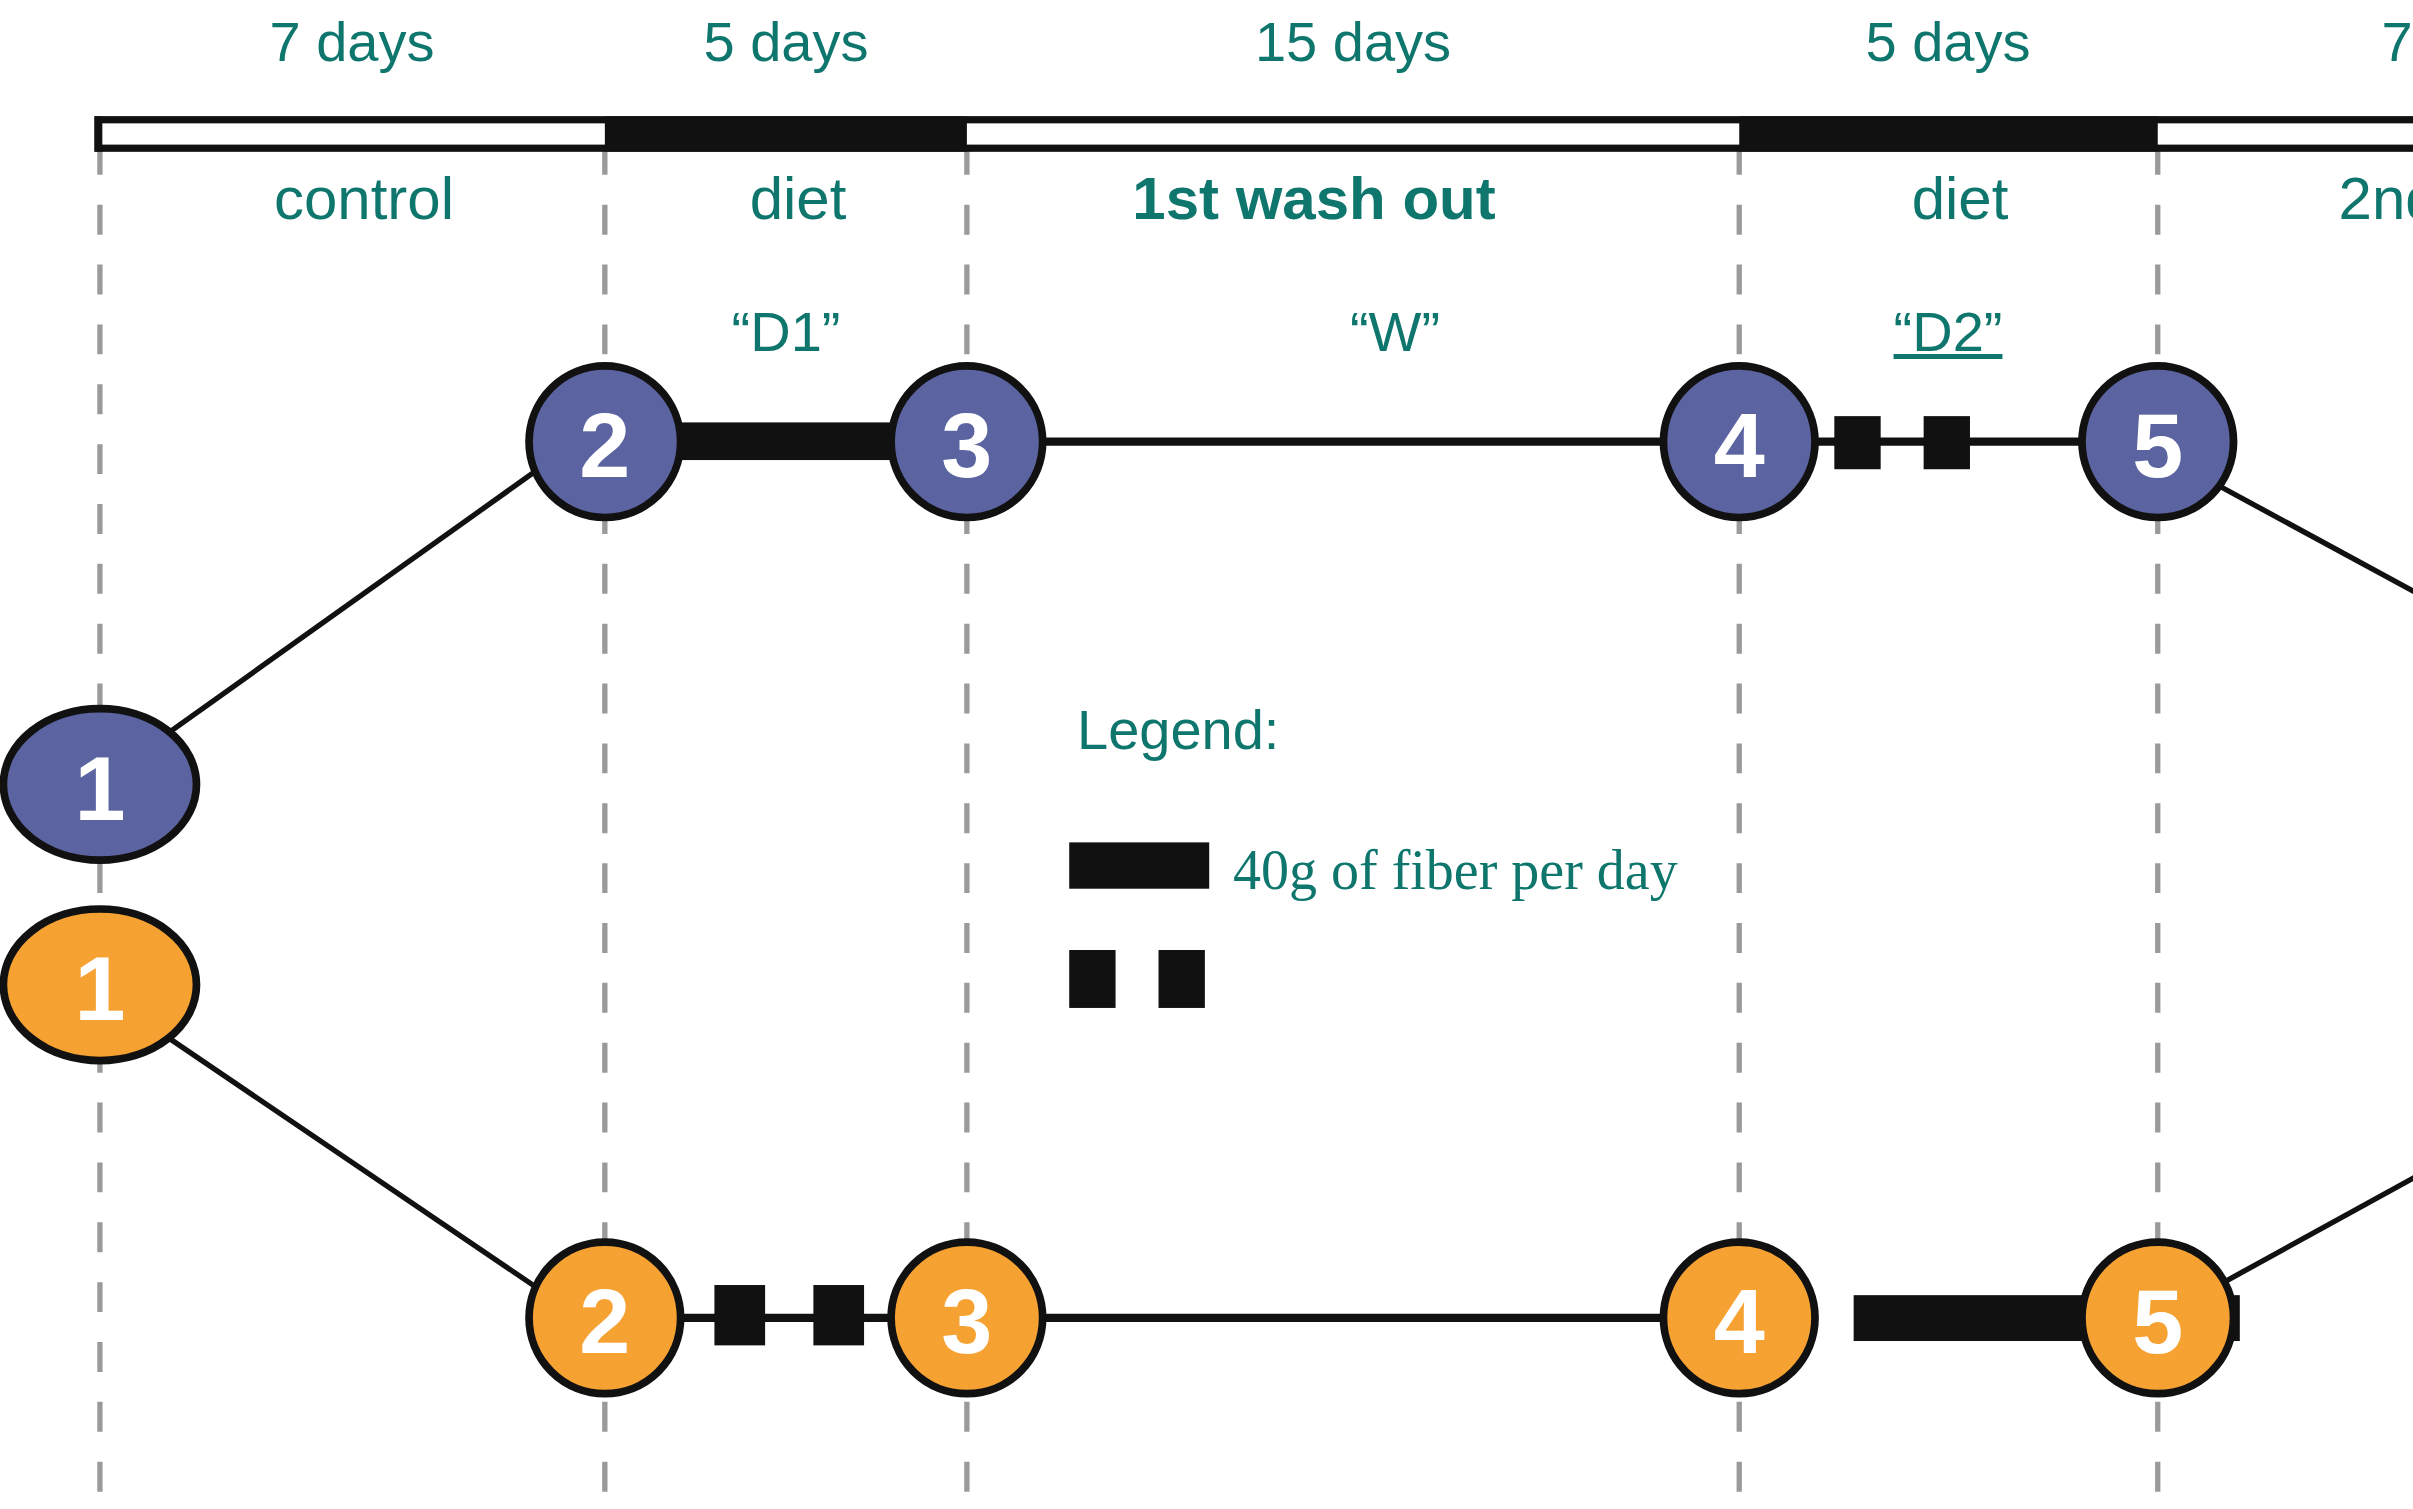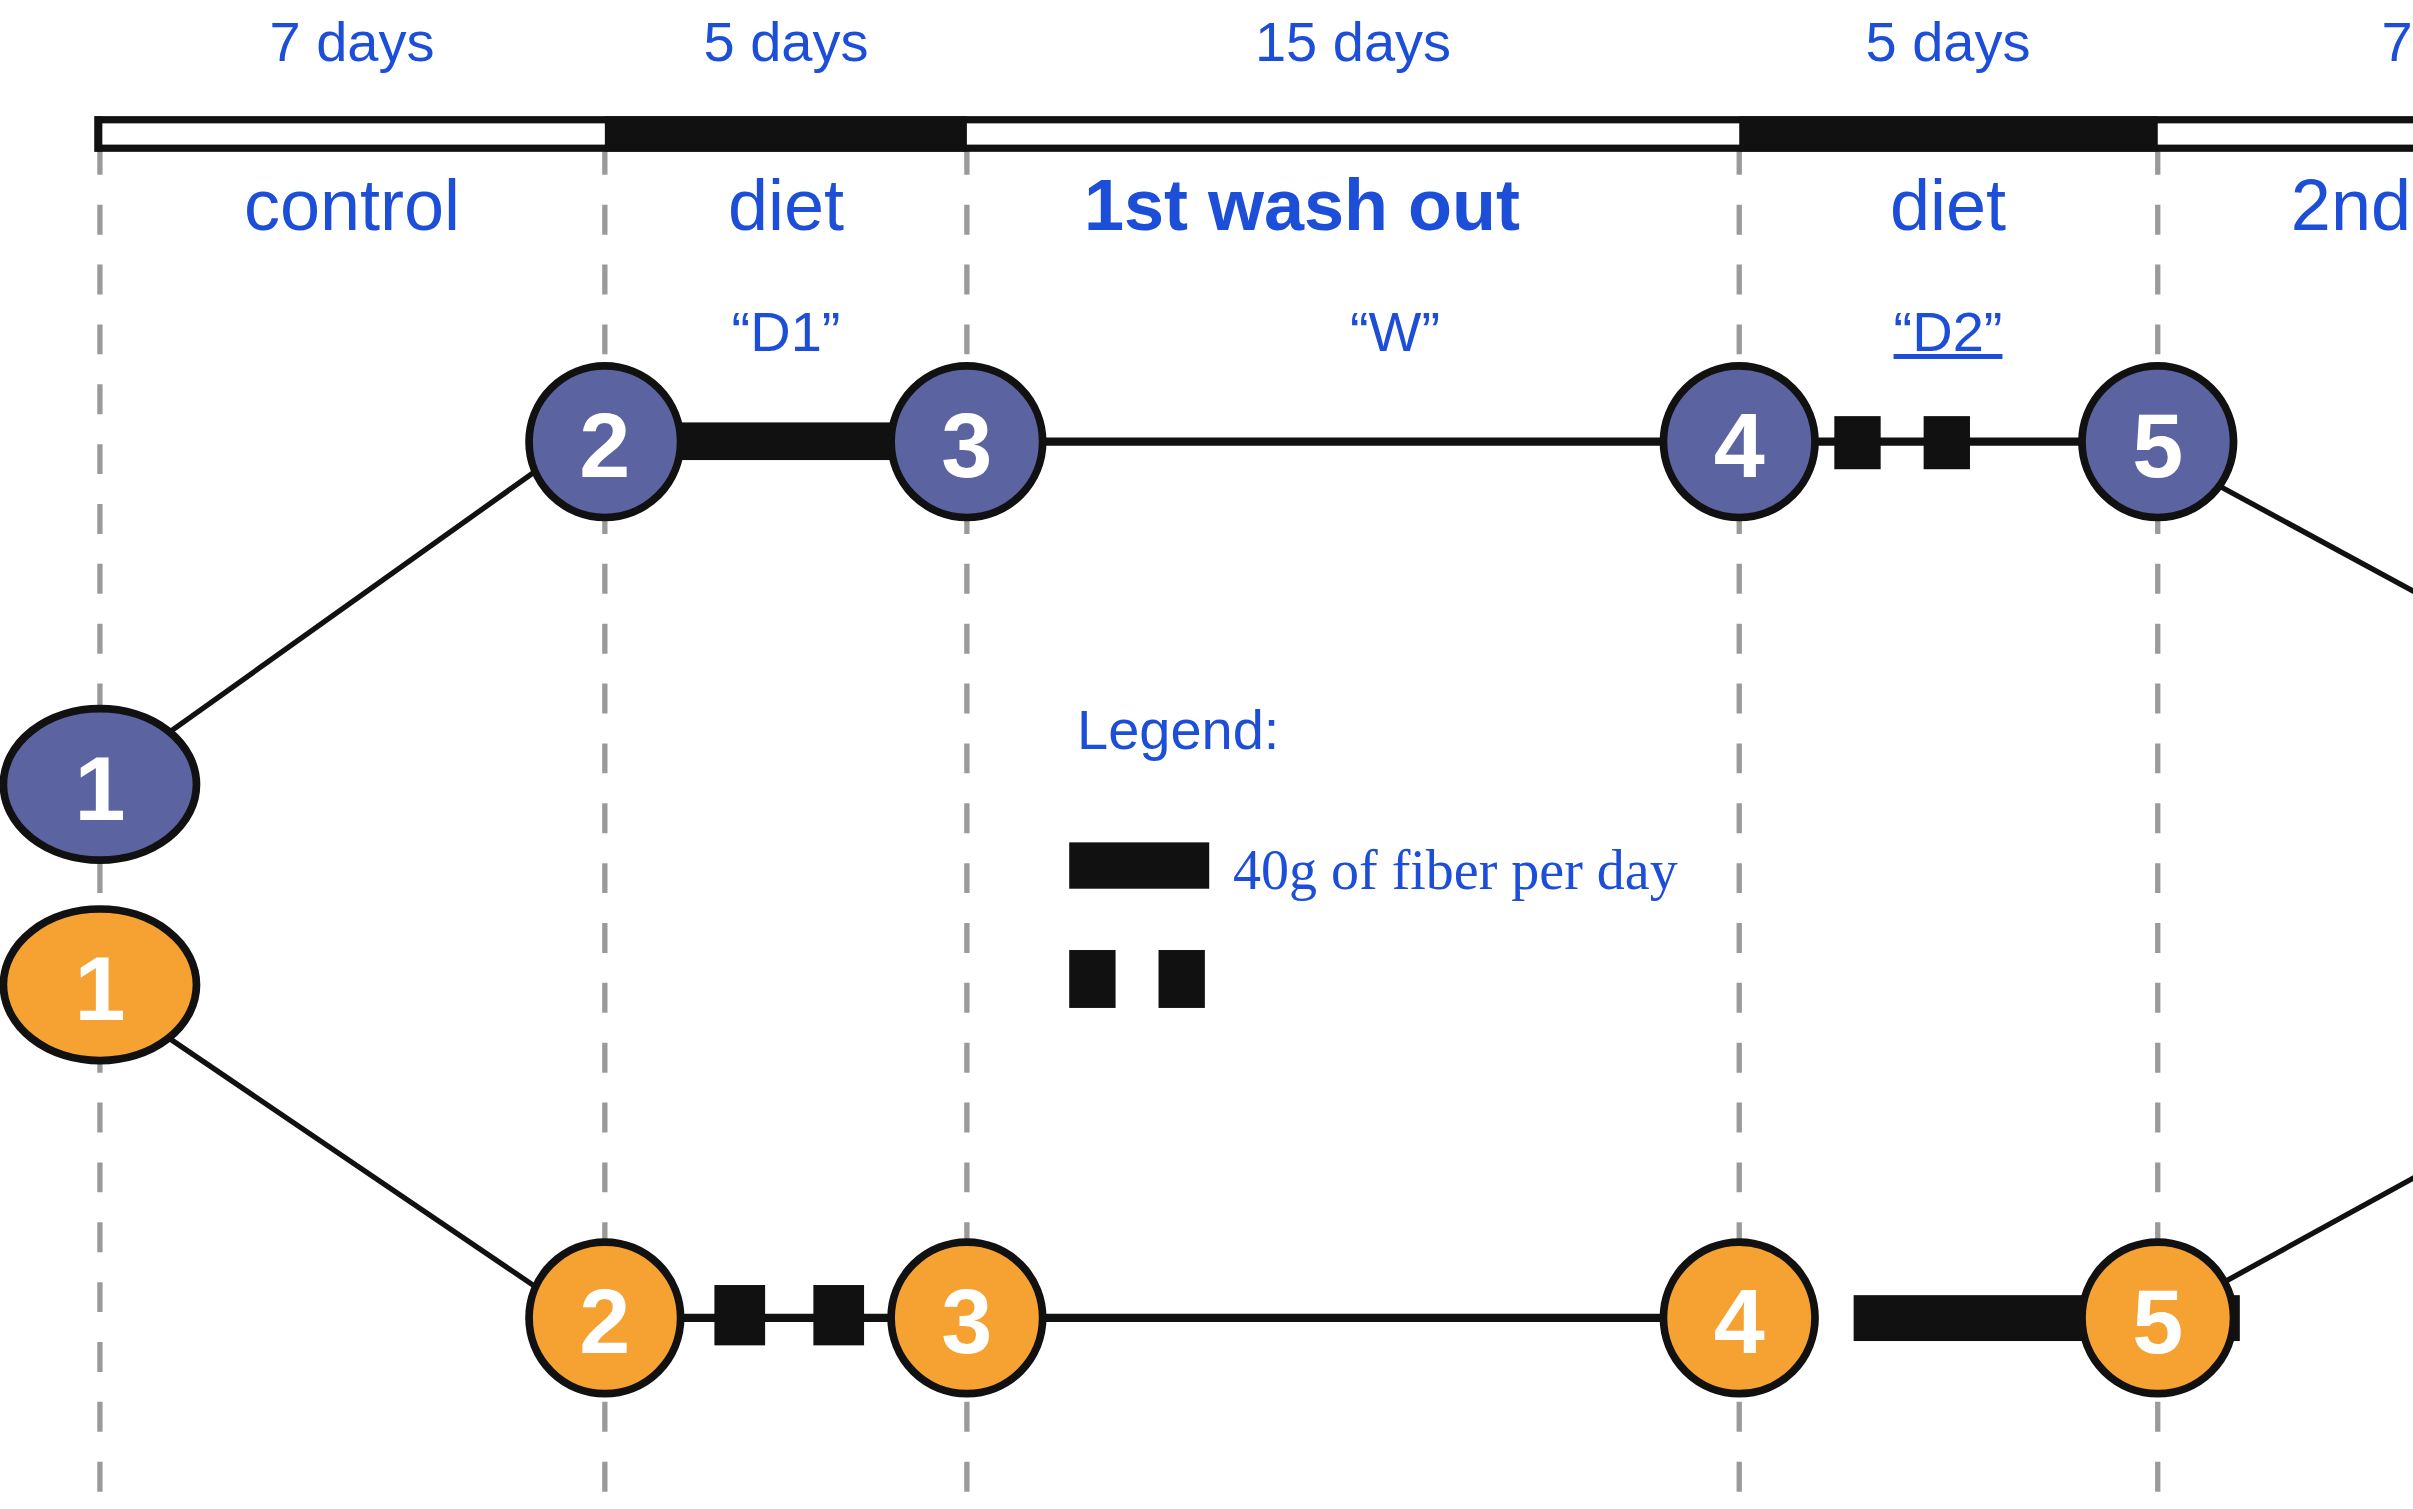--- a/index.html
+++ b/index.html
@@ -9,36 +9,37 @@
     position:relative;
     width:2877px;height:1510px;
     background:#ffffff;
     overflow:hidden;
   }
   #svgroot{position:absolute;left:0;top:0;width:2877px;height:1510px;}
 
   
   .txt{
     position:absolute;
-    color:#1d4ed8;
+    color:#0f766e;
     white-space:nowrap;
     font-family:"Liberation Sans","DejaVu Sans",sans-serif;
     line-height:1;
   }
   .period-label{
     font-size:56px;
     text-align:center;
     transform:translateX(-50%);
     top:13.5px;
   }
   .phase-label{
-    font-size:72px;
+    font-size:60px;
     text-align:center;
     transform:translateX(-50%);
     top:169px;
+    margin-left:12px;
   }
   .code-label{
     font-size:56px;
     text-align:right;
     transform:translateX(-50%);
     top:304px;
   }
   .legend-title{
     font-size:56px;
     left:1077px;

